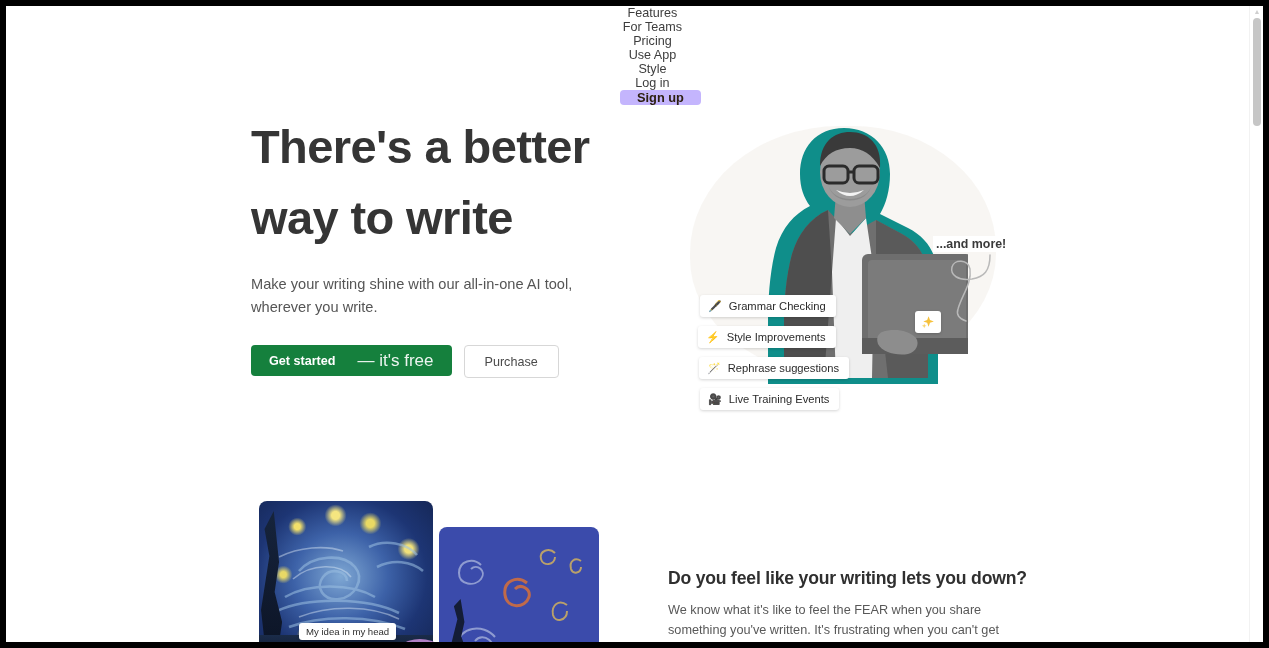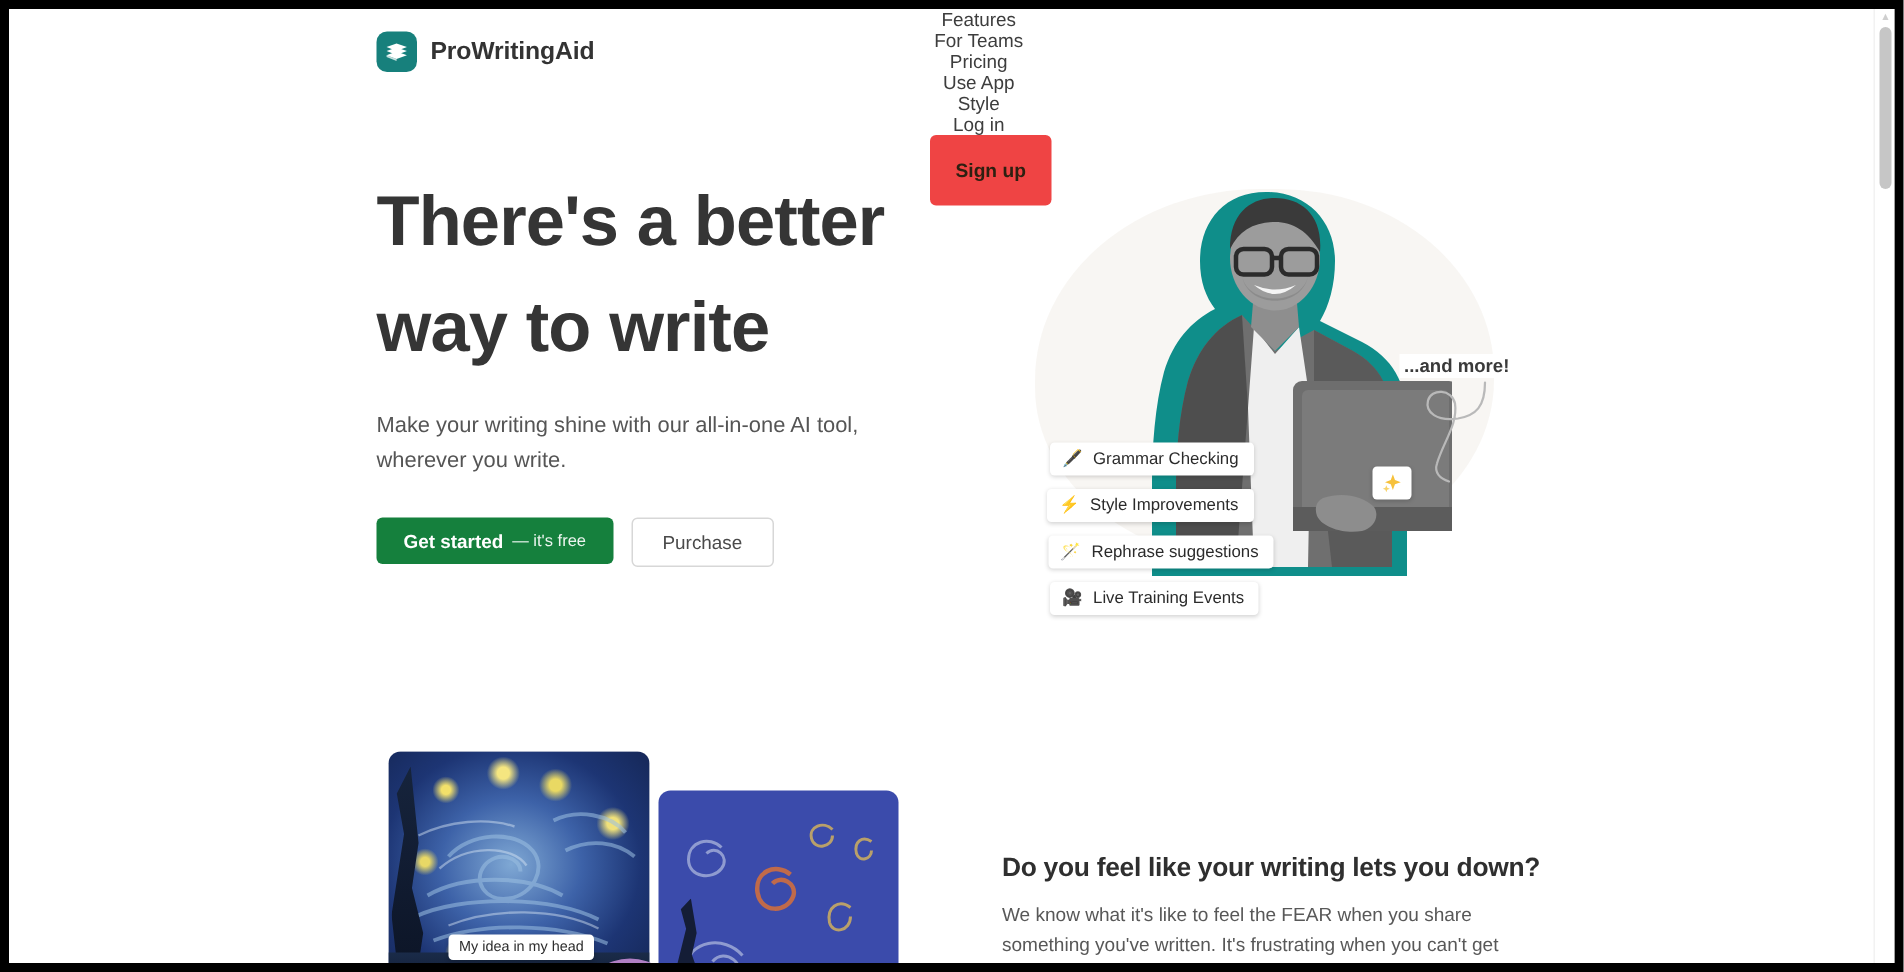--- a/index.html
+++ b/index.html
@@ -110,28 +110,28 @@
   }
   .nav-link {
     font-size: 12.6px;
     color: #3d3d3d;
     text-decoration: none;
     padding: 0 11px;
     white-space: nowrap;
   }
   #signup-button {
     margin-left: 16px;
-    background: #ef4444;
+    background: #c4b5fd;
     border: none;
     border-radius: 4px;
     color: #2d2011;
     font-size: 12.8px;
     font-weight: bold;
     font-family: "Liberation Sans", sans-serif;
-    padding: 16px 17px;
+    padding: 0 17px;
     cursor: pointer;
     white-space: nowrap;
   }
 
   
   #hero {
     position: absolute;
     left: 0;
     top: 57px;
     width: 1243px;
@@ -173,21 +173,21 @@
     color: #ffffff;
     font-size: 12.6px;
     font-family: "Liberation Sans", sans-serif;
     cursor: pointer;
     display: flex;
     align-items: center;
     gap: 6px;
     white-space: nowrap;
   }
   #get-started-label { font-weight: bold; }
-  #get-started-suffix { font-weight: normal; font-size: 11px; opacity: .92; }
+  #get-started-suffix { font-weight: normal; font-size: 17px; opacity: .92; margin-left: 16px; }
 
   #purchase-button {
     background: #ffffff;
     border: 1px solid #d7d7d7;
     border-radius: 4px;
     padding: 0 20px;
     height: 33px;
     color: #4a4a4a;
     font-size: 12.6px;
     font-family: "Liberation Sans", sans-serif;
@@ -386,31 +386,20 @@
   }
 </style>
 </head>
 <body>
 
 <div id="viewport-frame">
   <div id="page">
 
     <div id="site-header">
 
-      <a id="brand" href="#">
-        <span id="brand-mark">
-          <svg width="17" height="17" viewBox="0 0 24 24" aria-hidden="true">
-            <path d="M2.4 7.6 L11.8 4.2 L21.6 7.6 L11.8 11.2 Z" fill="#ffffff"></path>
-            <path d="M2.4 11.4 L11.8 8.0 L21.6 11.4 L11.8 15.0 Z" fill="#ffffff"></path>
-            <path d="M2.4 15.2 L11.8 11.8 L21.6 15.2 L11.8 18.8 Z" fill="#ffffff"></path>
-            <path d="M2.4 15.2 L11.8 18.8 L11.8 20.6 L2.4 17.0 Z" fill="#ffffff" opacity=".75"></path>
-          </svg>
-        </span>
-        <span id="brand-name">ProWritingAid</span>
-      </a>
 
       <nav id="primary-nav">
         <a class="nav-link" href="#">Features</a>
         <a class="nav-link" href="#">For Teams</a>
         <a class="nav-link" href="#">Pricing</a>
         <a class="nav-link" href="#">Use App</a>
         <a class="nav-link" href="#">Style</a>
         <a class="nav-link" href="#">Log in</a>
         <button id="signup-button">Sign up</button>
       </nav>

